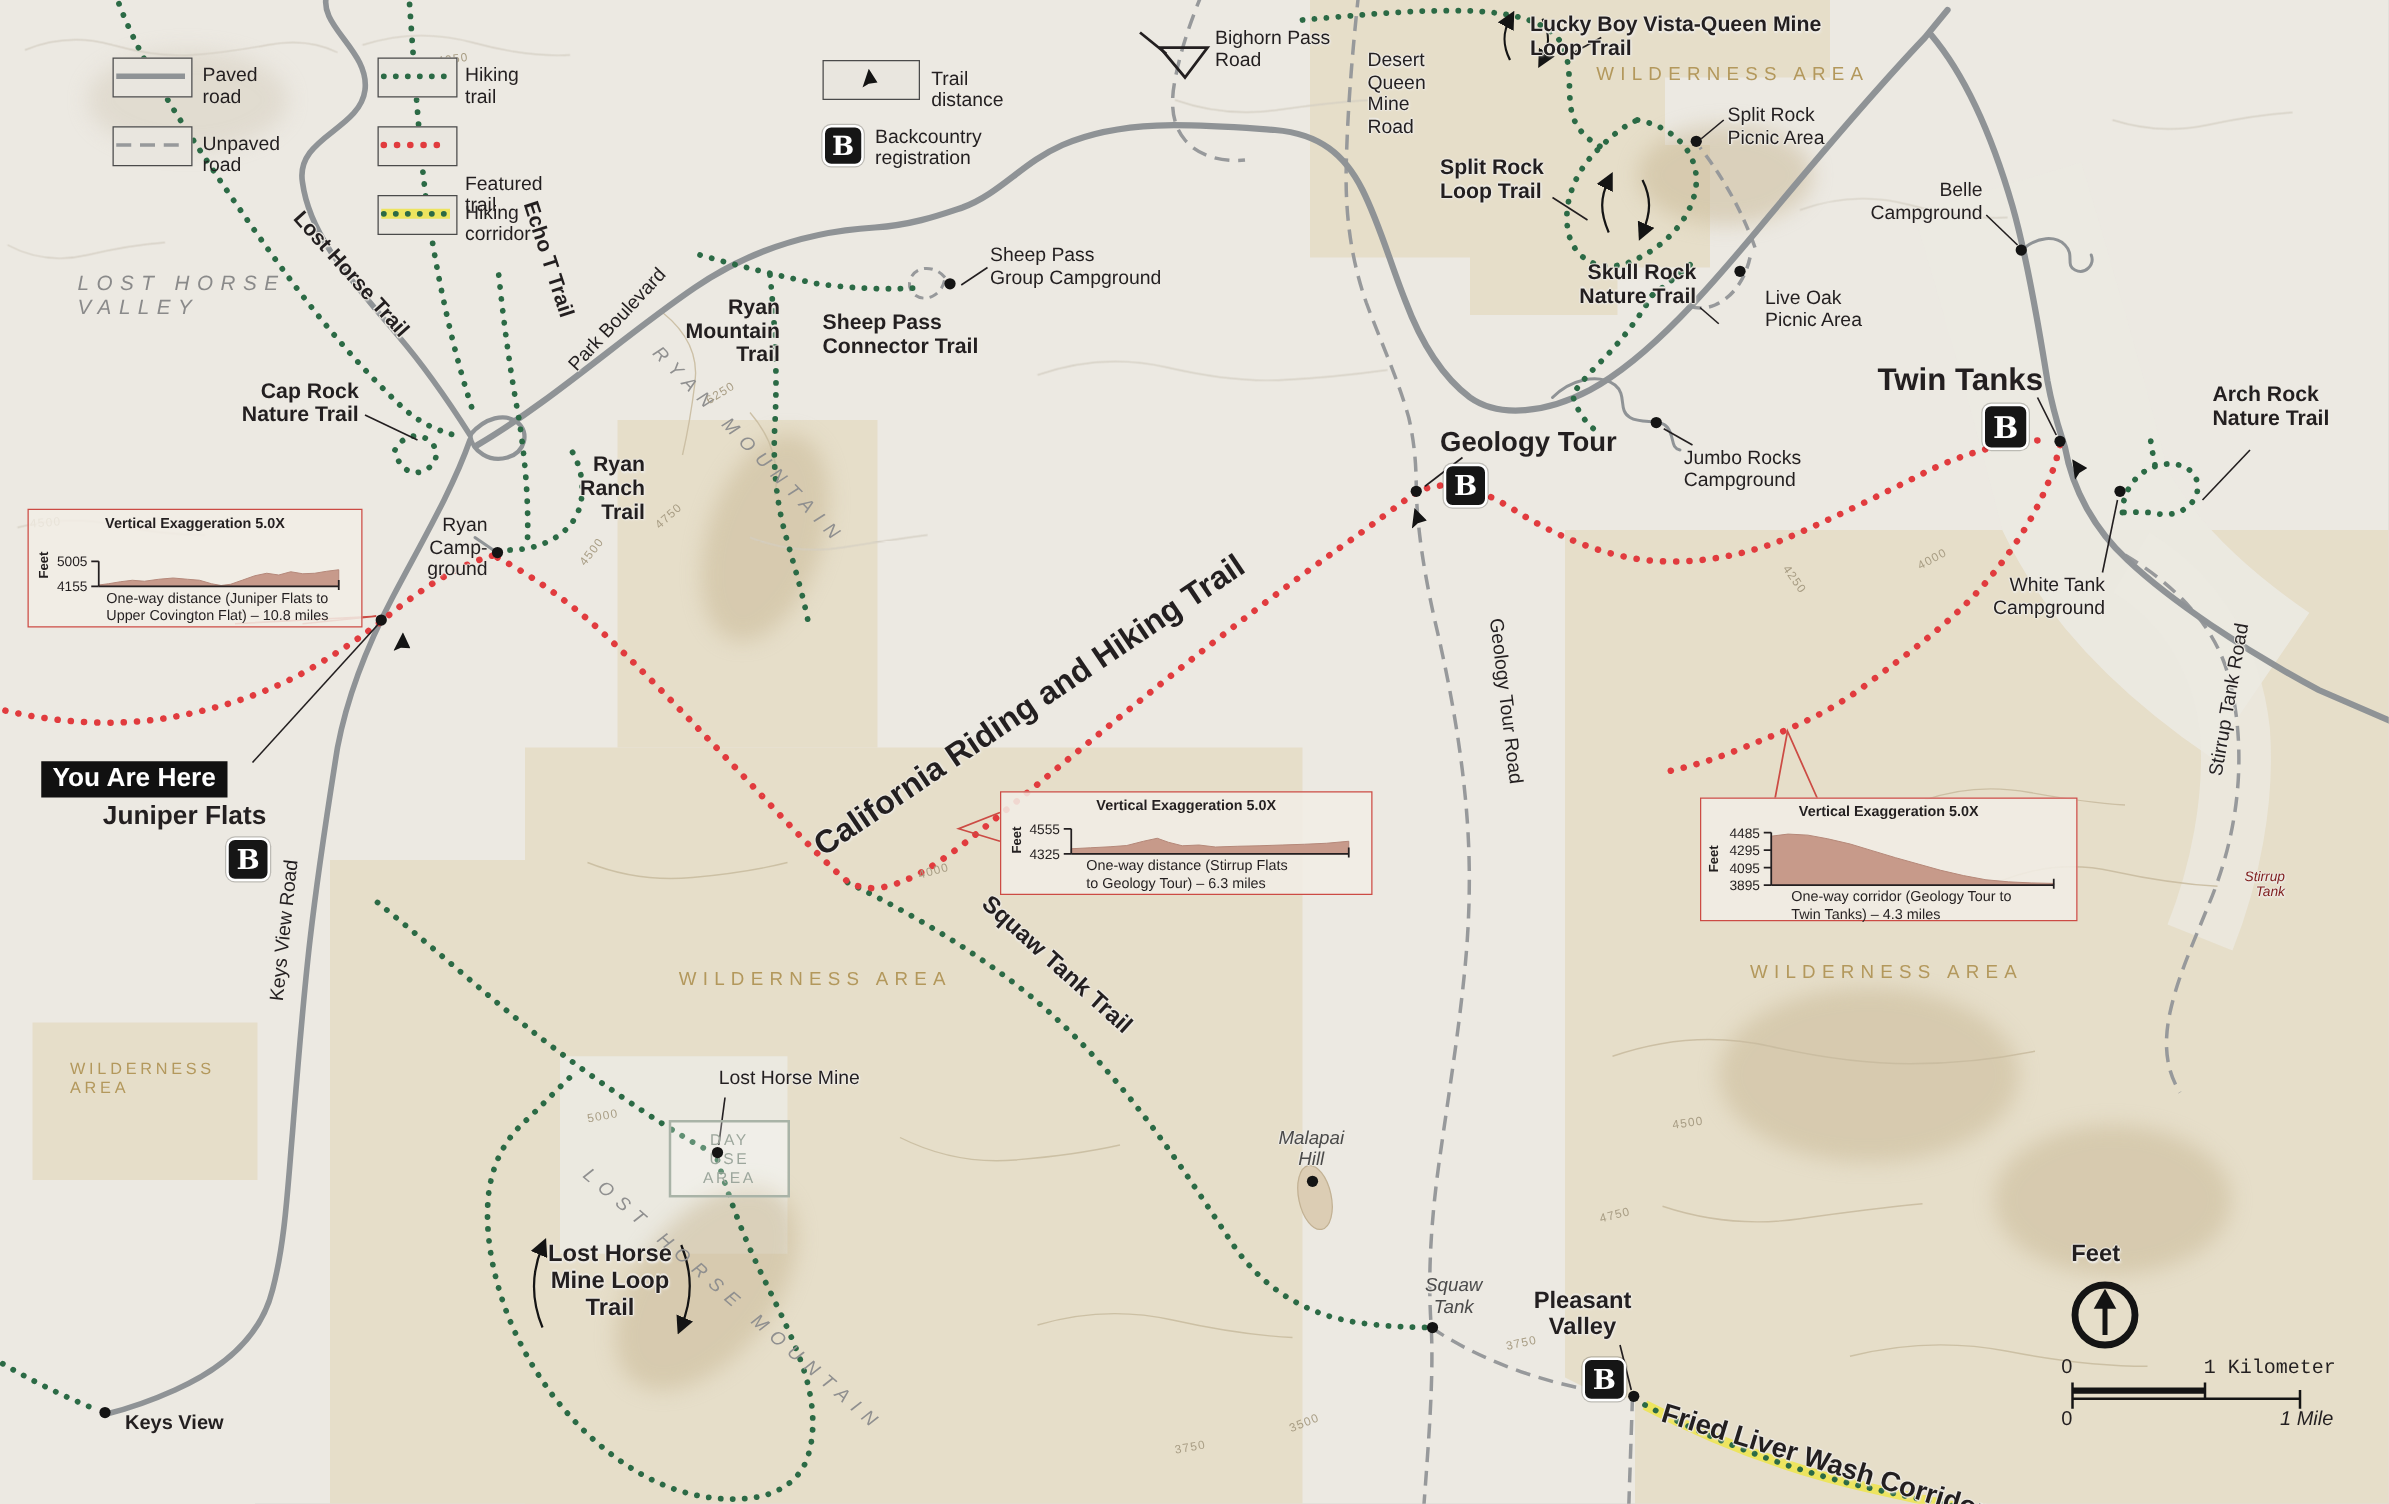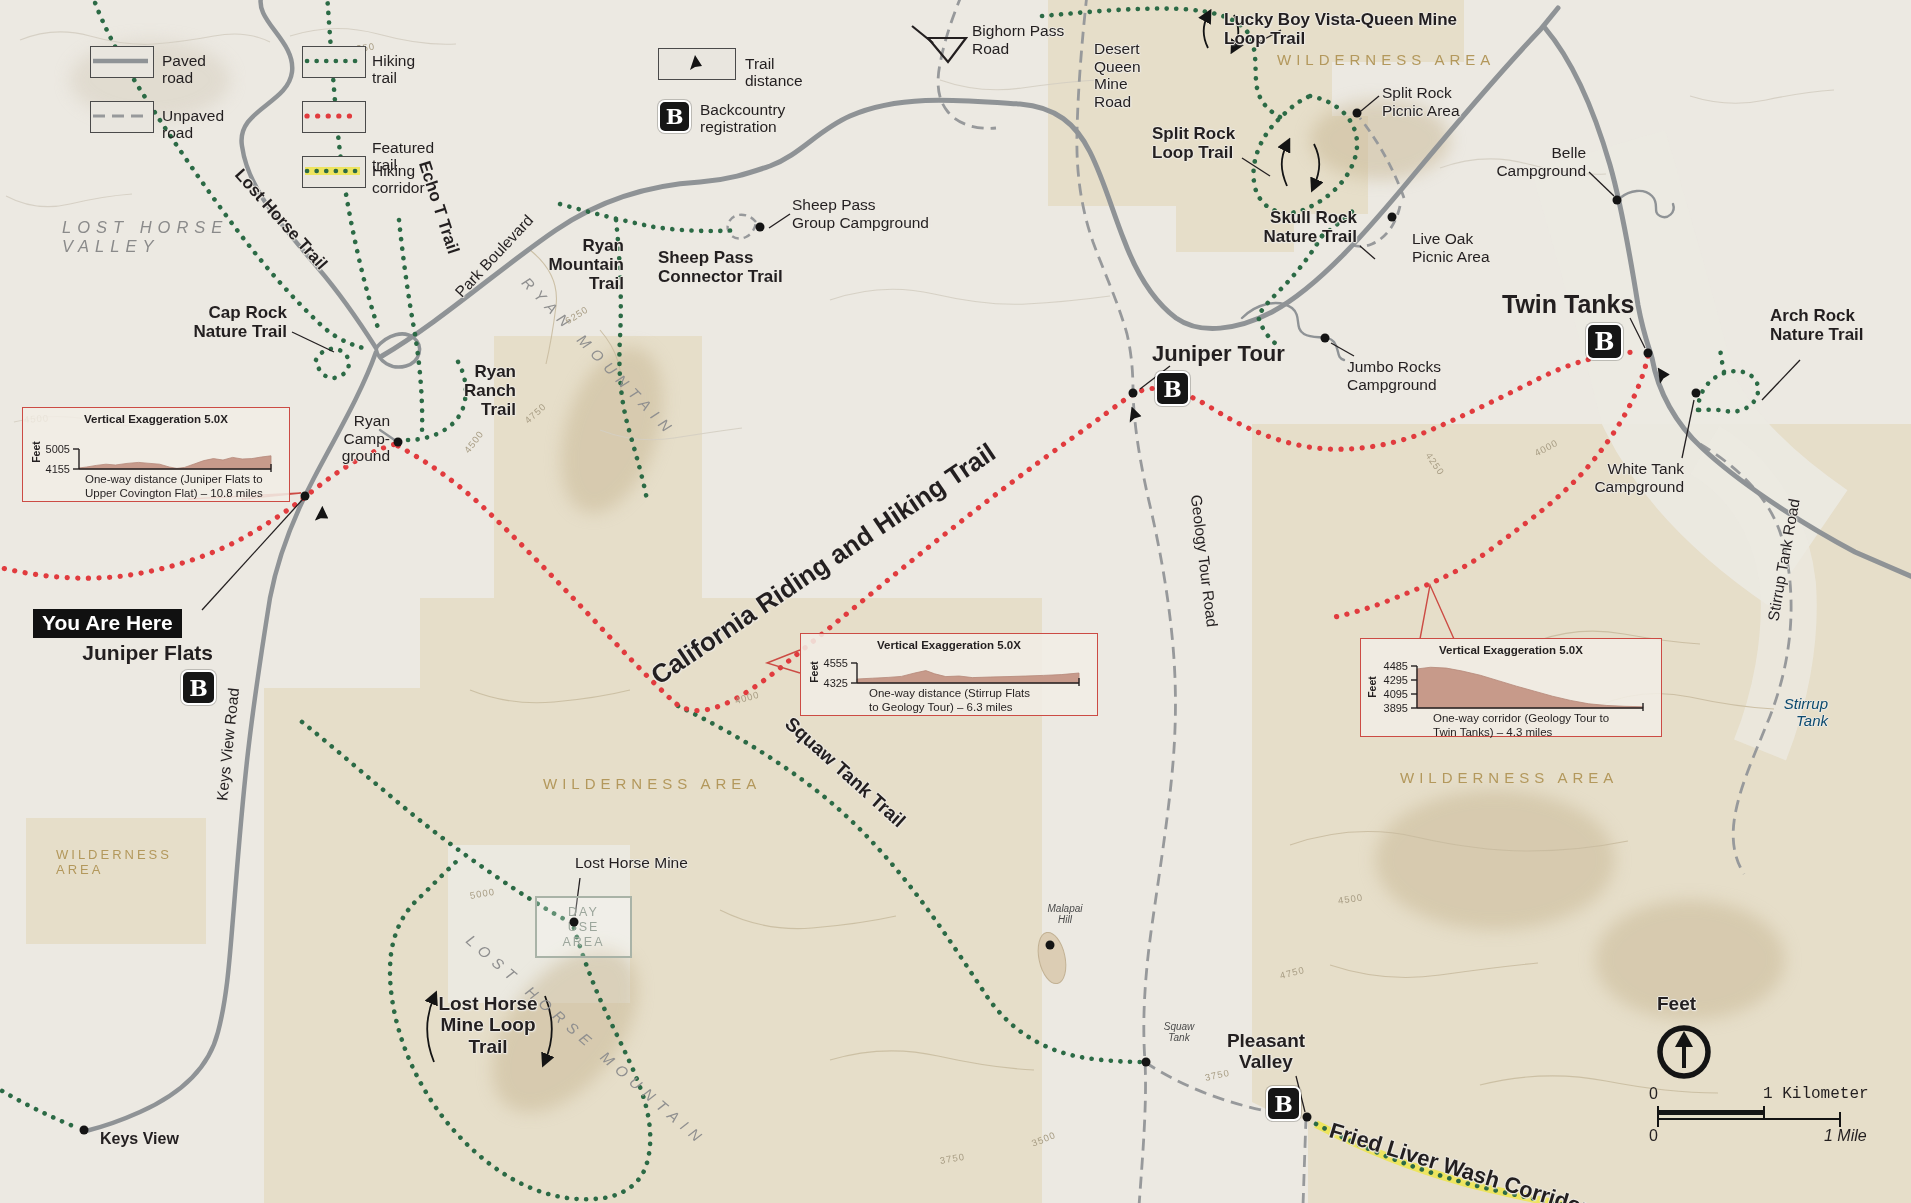--- a/index.html
+++ b/index.html
@@ -13,22 +13,22 @@
   .b17{font-weight:bold;font-size:17px;}
   .b20{font-weight:bold;font-size:19px;}
   .b22{font-weight:bold;font-size:22px;}
   .b25{font-weight:bold;font-size:25px;}
   .b26{font-weight:bold;font-size:26px;}
   .reg{font-size:15.5px;}
   .wild{color:#B3985C;letter-spacing:5px;font-size:15px;text-shadow:none;}
   .wild-sm{color:#B3985C;letter-spacing:3px;font-size:13px;text-shadow:none;}
   .mtn{color:#8F8F8F;font-style:italic;letter-spacing:7px;font-size:15px;text-shadow:none;}
   .valley{color:#8A8A8A;font-style:italic;letter-spacing:6px;font-size:16.5px;text-shadow:none;}
-  .gray-it{color:#0c4a6e;font-style:italic;font-size:15px;}
-  .dark-it{color:#4A4A4A;font-style:italic;font-size:10px;text-align:center;margin-left:16px;}
+  .gray-it{color:#7f1d1d;font-style:italic;font-size:11px;}
+  .dark-it{color:#4A4A4A;font-style:italic;font-size:15px;text-align:center;}
   .ta-c{text-align:center;}
   .ta-r{text-align:right;}
   .contour{position:absolute;color:#A89D84;font-size:9.5px;text-shadow:none;letter-spacing:1px;}
   .day-box{width:93px;height:58px;border:2px solid #A9B3A7;background:rgba(255,255,255,.25);
      display:flex;align-items:center;justify-content:center;text-align:center;
      color:#9CA69C;font-size:12.5px;letter-spacing:2px;line-height:1.2;white-space:pre-line;text-shadow:none;}
   .poi-dot{position:absolute;width:9px;height:9px;background:#141414;border-radius:50%;transform:translate(-50%,-50%);}
   .bicon{position:absolute;background:#161616;border:2.5px solid #fff;border-radius:7px;
      box-shadow:0 0 0 1px rgba(0,0,0,.2);display:flex;align-items:center;justify-content:center;
      color:#fff;font-family:"DejaVu Serif",serif;font-weight:bold;}
@@ -358,21 +358,21 @@
       <div class="map-label reg" style="left: 1382px; top: 84px;">Split Rock<br>Picnic Area</div>
       <div class="map-label b17 ta-r" style="left: 1357px; top: 208px; transform: translateX(-100%); transform-origin: 0px 50%;">Skull Rock<br>Nature Trail</div>
       <div class="map-label reg" style="left: 1412px; top: 230px;">Live Oak<br>Picnic Area</div>
       <div class="map-label reg ta-r" style="left: 1586px; top: 144px; transform: translateX(-100%); transform-origin: 0px 50%;">Belle<br>Campground</div>
       <div class="map-label b25" style="left: 1502px; top: 290px;">Twin Tanks</div>
       <div class="map-label b17" style="left: 1770px; top: 306px;">Arch Rock<br>Nature Trail</div>
       <div class="map-label reg ta-r" style="left: 1684px; top: 460px; transform: translateX(-100%); transform-origin: 0px 50%;">White Tank<br>Campground</div>
       <div class="map-label reg" style="left: 1773px; top: 612px; transform: rotate(-80deg); transform-origin: 0px 50%;">Stirrup Tank Road</div>
       <div class="map-label gray-it ta-r" style="left: 1828px; top: 696px; transform: translateX(-100%); transform-origin: 0px 50%;">Stirrup<br>Tank</div>
       <div class="map-label reg" style="left: 1347px; top: 358px;">Jumbo Rocks<br>Campground</div>
-      <div class="map-label b22" style="left: 1152px; top: 342px;">Juniper Tour</div>
+      <div class="map-label b22" style="left: 1152px; top: 342px;">Geology Tour</div>
       <div class="map-label reg" style="left: 1196px; top: 486px; transform: rotate(83deg); transform-origin: 0px 50%;">Geology Tour Road</div>
       <div class="map-label b26" style="left: 654px; top: 664px; transform: rotate(-34deg); transform-origin: 0px 50%;">California Riding and Hiking Trail</div>
       <div class="map-label wild" style="left: 543px; top: 776px;">WILDERNESS AREA</div>
       <div class="map-label wild" style="left: 1400px; top: 770px;">WILDERNESS AREA</div>
       <div class="map-label wild-sm" style="left: 56px; top: 848px;">WILDERNESS<br>AREA</div>
       <div class="map-label b20" style="left: 788px; top: 710px; transform: rotate(42deg); transform-origin: 0px 50%;">Squaw Tank Trail</div>
       <div class="map-label reg" style="left: 575px; top: 854px;">Lost Horse Mine</div>
       <div class="map-label day-box" style="left: 535px; top: 896px;">DAY<br>USE<br>AREA</div>
       <div class="map-label b20 ta-c" style="left: 488px; top: 993px; transform: translateX(-50%); transform-origin: 0px 50%;">Lost Horse<br>Mine Loop<br>Trail</div>
       <div class="map-label mtn" style="left: 468px; top: 930px; transform: rotate(41deg); transform-origin: 0px 50%;">LOST HORSE MOUNTAIN</div>

